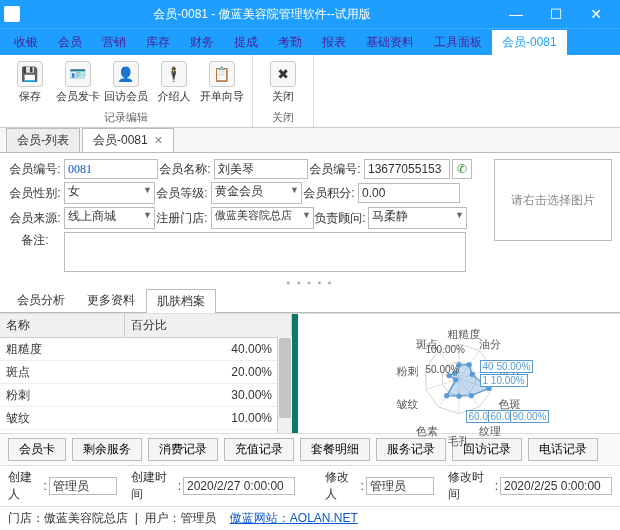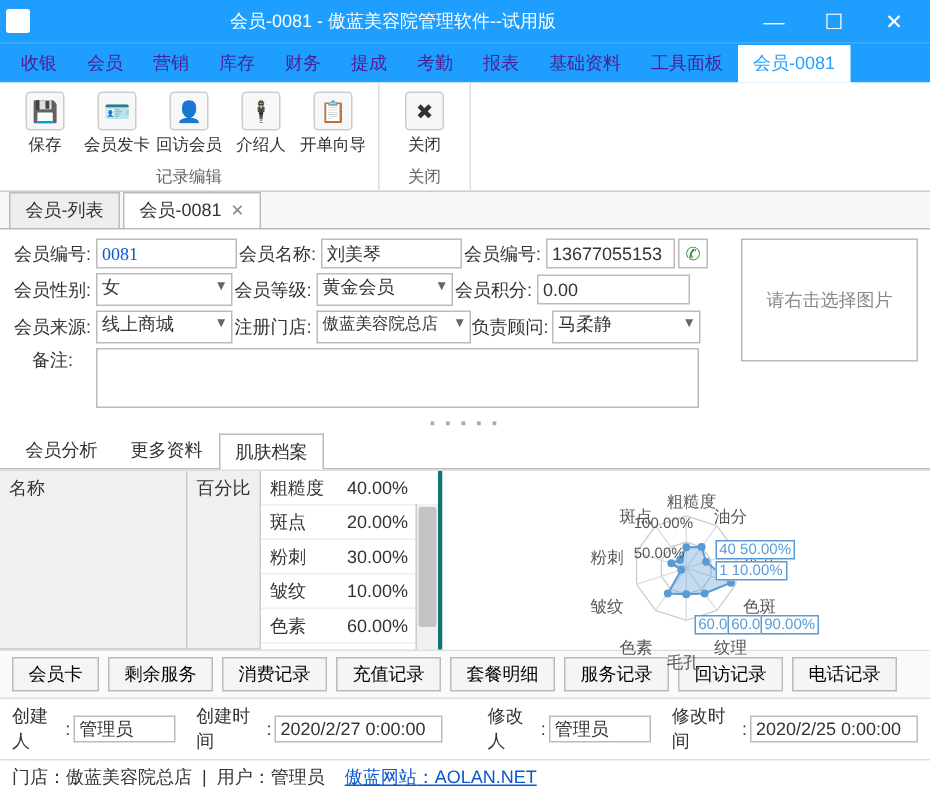--- a/index.html
+++ b/index.html
@@ -33,21 +33,21 @@
 .sel{height:20px;border:1px solid #bbb;font-size:12px;padding:0 16px 0 3px;background:#fff;position:relative}
 .dd{position:absolute;right:2px;top:2px;font-size:9px;color:#666}
 .phonebtn{width:18px;height:18px;border:1px solid #bbb;margin-left:2px;display:flex;align-items:center;justify-content:center;color:#2a8f2a}
 .imgbox{width:116px;height:80px;border:1px solid #bbb;display:flex;align-items:center;justify-content:center;color:#888;font-size:12px;margin-left:6px}
 .remark{width:396px;height:34px;border:1px solid #bbb;resize:none;font-size:12px}
 .dots{text-align:center;color:#aaa;font-size:10px;letter-spacing:2px}
 .subtabs{display:flex;border-bottom:1px solid #bbb;padding-left:6px}
 .subtab{padding:3px 10px;border:1px solid transparent;border-bottom:none;font-size:12px}
 .subtab.active{border-color:#bbb;background:#fff;position:relative;top:1px}
 .split{display:flex;flex:1;min-height:0;border-top:1px solid #ddd}
-.tblwrap{width:292px;border-right:3px solid #0f766e;display:flex;position:relative}
+.tblwrap{width:292px;border-right:6px solid #0f766e;display:flex;flex-direction:column;position:relative}
 .thead{display:flex;background:#f0f0f0;border-bottom:1px solid #ccc}
 .th{padding:3px 6px;border-right:1px solid #ccc;font-size:12px}
 .th.c1{width:112px}.th.c2{flex:1}
 .tbody{flex:1;overflow:hidden}
 .tr{display:flex;border-bottom:1px solid #eee;height:22px;align-items:center}
 .td{padding:0 6px;font-size:12px}
 .td.c1{width:112px}.td.c2{flex:1;text-align:right;padding-right:20px}
 .scroll{position:absolute;right:0;top:22px;bottom:0;width:14px;background:#f0f0f0;border-left:1px solid #ccc}
 .thumb{position:absolute;left:1px;right:1px;top:2px;height:80px;background:#c4c4c4;border-radius:2px}
 .chart{flex:1;position:relative;background:#fff}

